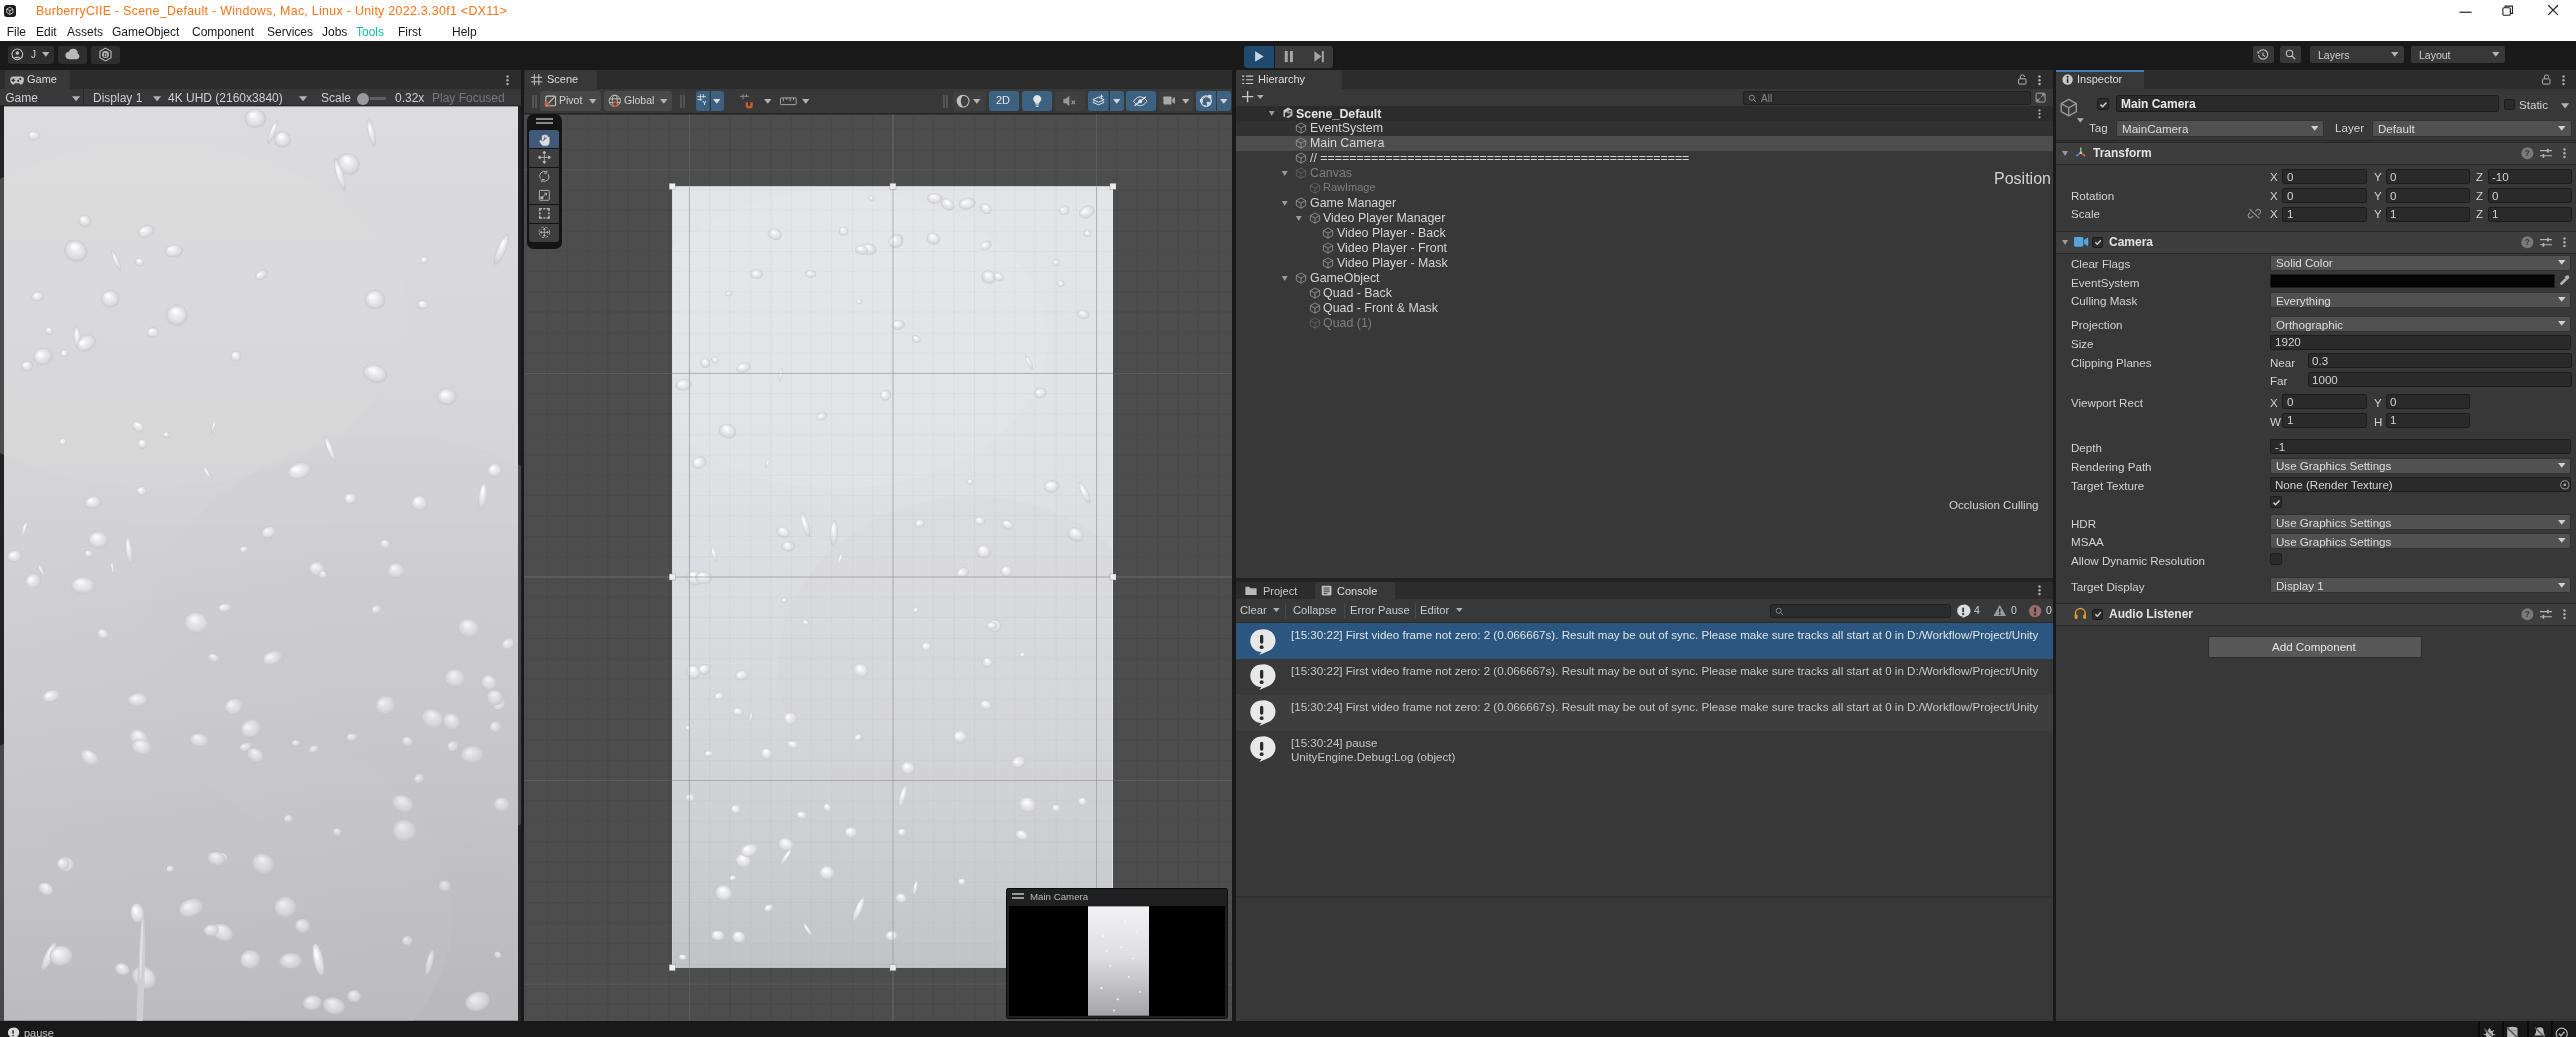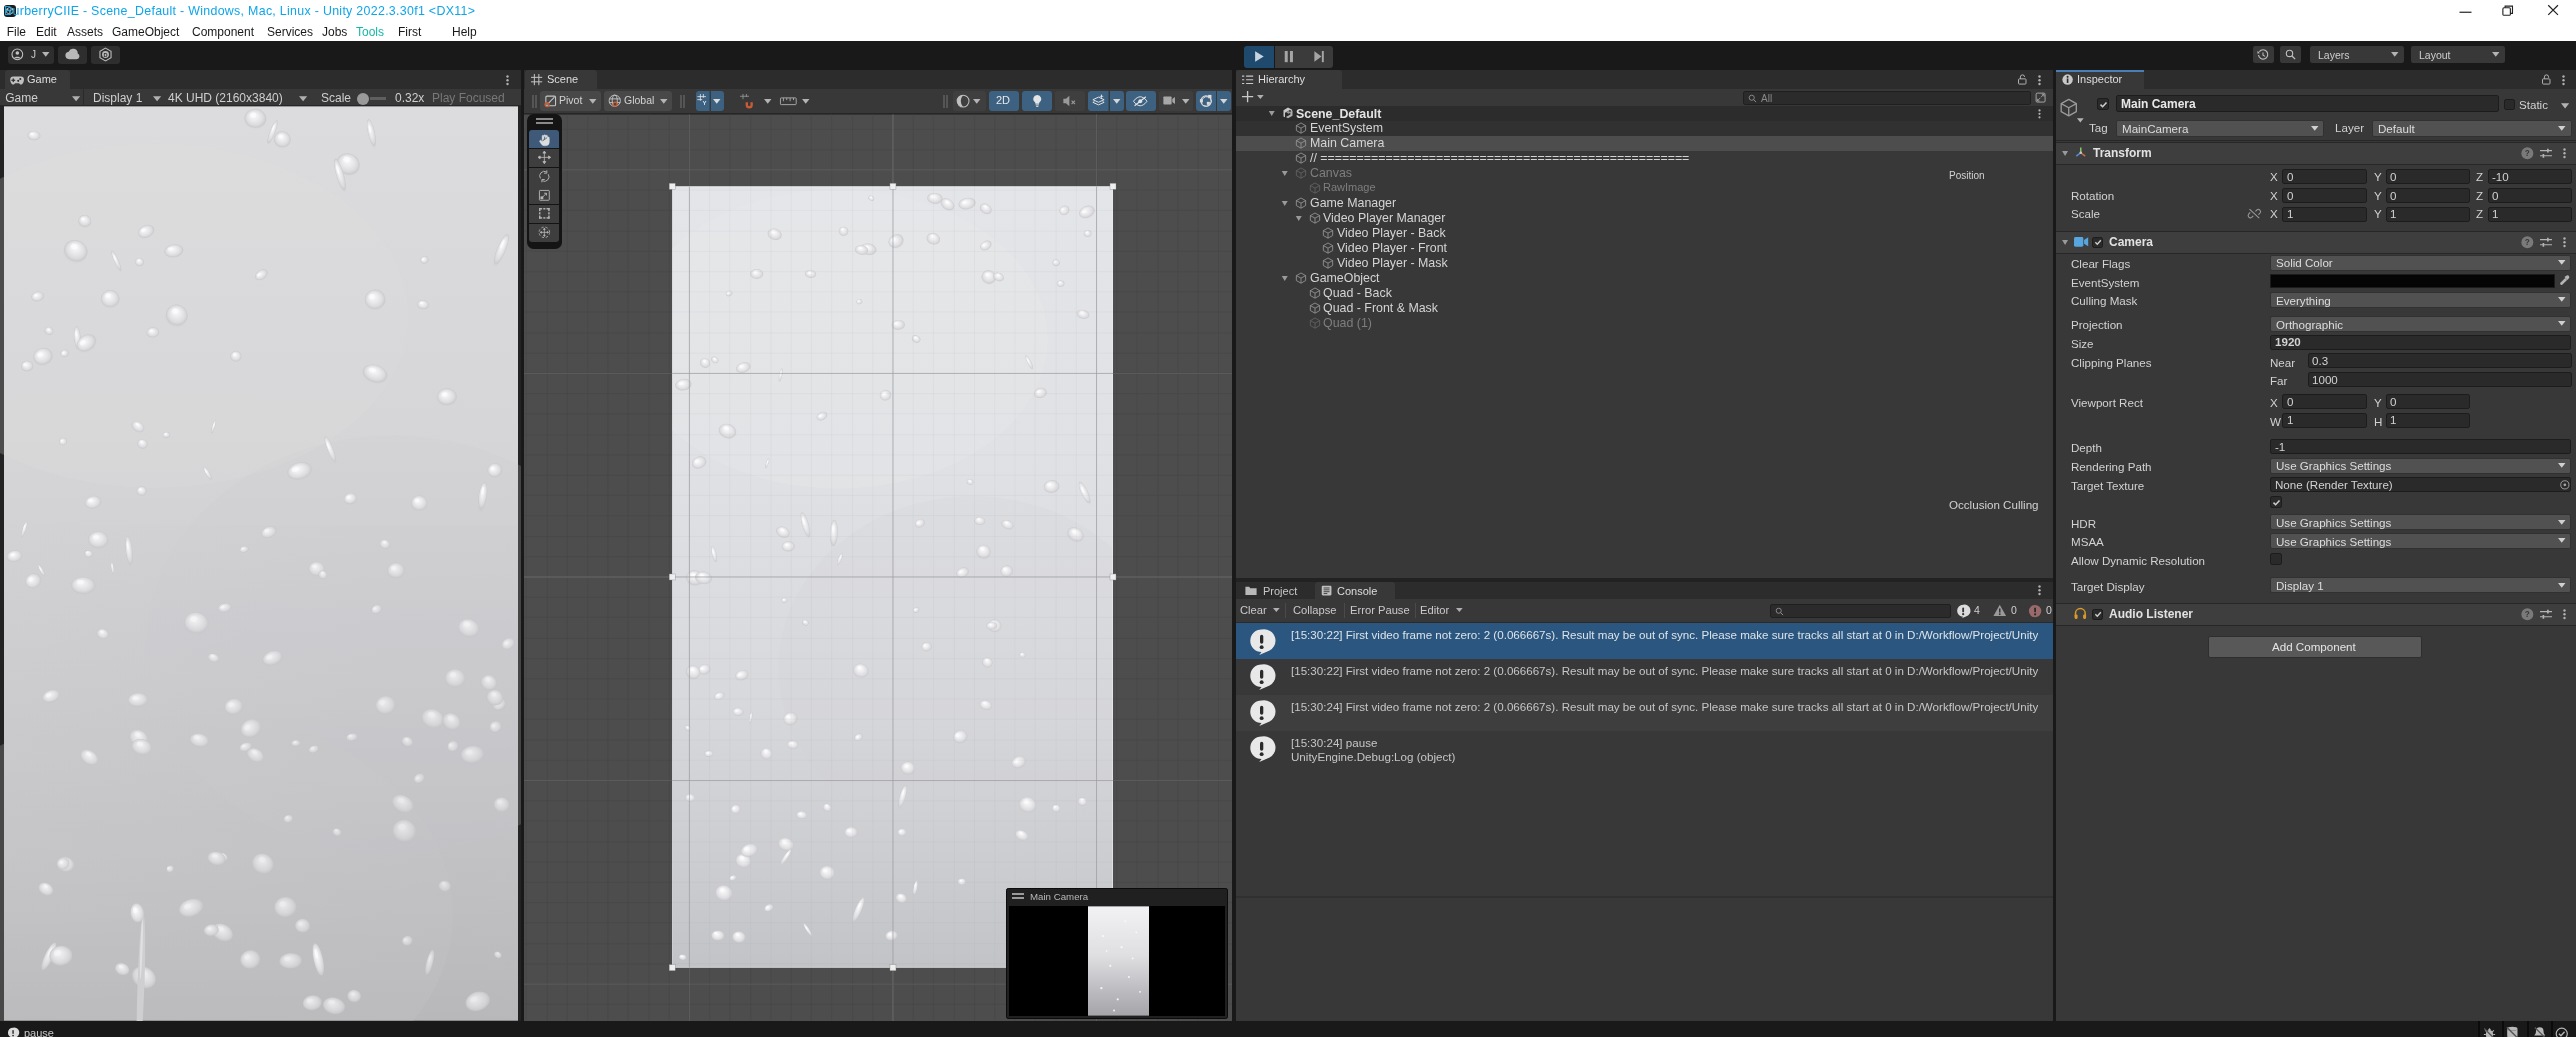--- a/index.html
+++ b/index.html
@@ -27,21 +27,21 @@
 </svg>
 
 <div class="a" style="left:0;top:0;width:2576px;height:21px;background:#ffffff"></div>
 <div class="a" style="left:3.7px;top:4.5px;width:12.7px;height:12.7px;background:#1b1b1b;border-radius:3px"></div>
 <svg class="i" style="left:5.2px;top:6px" width="9.7" height="9.7" viewBox="0 0 16 16">
  <g fill="none" stroke="#f0f0f0" stroke-width="1.2" stroke-linejoin="round">
   <path d="M8 2 13.2 5 13.2 11 8 14 2.8 11 2.8 5 Z"></path>
       <path d="M2.8 5 8 8 13.2 5 M8 8 8 14"></path>
  </g>
   </svg>
-<div class="t" style="left:4px;top:3.7px;font-size:12.4px;letter-spacing:0.3px;color:#0ea5e9">BurberryCIIE - Scene_Default - Windows, Mac, Linux - Unity 2022.3.30f1  &lt;DX11&gt;</div>
+<div class="t" style="left:36px;top:3.7px;font-size:12.4px;letter-spacing:0.3px;color:#f97316">BurberryCIIE - Scene_Default - Windows, Mac, Linux - Unity 2022.3.30f1  &lt;DX11&gt;</div>
 <svg class="i" style="left:2458px;top:6.7px" width="15" height="10.5" viewBox="0 0 20 14">
     <path d="M2 7 H18" stroke="#222" stroke-width="1.6"></path>
   </svg>
 <svg class="i" style="left:2501px;top:3.7px" width="13.5" height="13.5" viewBox="0 0 18 18">
     <g fill="none" stroke="#222" stroke-width="1.5">
       <rect x="2.5" y="5" width="10" height="10" rx="1.5"></rect>
       <path d="M5.5 5 5.5 2.8 15.3 2.8 15.3 12.5 12.6 12.5"></path>
     </g>
   </svg>
 <svg class="i" style="left:2546px;top:3px" width="14.2" height="14.2" viewBox="0 0 19 19">
@@ -2082,21 +2082,21 @@
  <path d="M10.5 1 10.5 6 M4.5 8 4.5 13" stroke-width="2.2"></path>
     </g>
   </svg>
 <svg class="i" style="left:2563px;top:148px" width="3" height="10.5" viewBox="0 0 4 14">
     <g fill="#b0b0b0">
       <circle cx="2" cy="2" r="1.6"></circle>
       <circle cx="2" cy="7" r="1.6"></circle>
       <circle cx="2" cy="12" r="1.6"></circle>
     </g>
   </svg>
-<div class="t" style="left:1949px;top:170px;font-size:10px;color:#d2d2d2">Position</div>
+<div class="t" style="left:1994px;top:170px;font-size:16px;color:#d2d2d2">Position</div>
 <div class="t" style="left:2270px;top:170px;font-size:11.6px;color:#d2d2d2">X</div>
 <div class="a" style="left:2282px;top:169px;width:85px;height:15px;background:#2a2a2a;border:0.7px solid #1c1c1c;border-radius:2.2px"></div>
 <div class="t" style="left:2287px;top:170px;font-size:11.6px;font-weight:normal;color:#d2d2d2">0</div>
 <div class="t" style="left:2374px;top:170px;font-size:11.6px;color:#d2d2d2">Y</div>
 <div class="a" style="left:2386px;top:169px;width:84px;height:15px;background:#2a2a2a;border:0.7px solid #1c1c1c;border-radius:2.2px"></div>
 <div class="t" style="left:2390px;top:170px;font-size:11.6px;font-weight:normal;color:#d2d2d2">0</div>
 <div class="t" style="left:2476px;top:170px;font-size:11.6px;color:#d2d2d2">Z</div>
 <div class="a" style="left:2488px;top:169px;width:84px;height:15px;background:#2a2a2a;border:0.7px solid #1c1c1c;border-radius:2.2px"></div>
 <div class="t" style="left:2492px;top:170px;font-size:11.6px;font-weight:normal;color:#d2d2d2">-10</div>
 <div class="t" style="left:2071px;top:189px;font-size:11.6px;color:#d2d2d2">Rotation</div>
@@ -2173,21 +2173,21 @@
     <path d="M0 0 10 0 5 6.5Z" fill="#d0d0d0"></path>
   </svg>
 <div class="t" style="left:2071px;top:318px;font-size:11.6px;color:#d2d2d2">Projection</div>
 <div class="a" style="left:2270px;top:316px;width:301px;height:15.7px;background:#515151;border:0.7px solid #313131;border-radius:2.2px"></div>
 <div class="t" style="left:2276px;top:318px;font-size:11.6px;color:#dddddd">Orthographic</div>
 <svg class="i" style="left:2558px;top:321px" width="7.5" height="5.2" viewBox="0 0 10 7">
     <path d="M0 0 10 0 5 6.5Z" fill="#d0d0d0"></path>
   </svg>
 <div class="t" style="left:2071px;top:337px;font-size:11.6px;color:#d2d2d2">Size</div>
 <div class="a" style="left:2270px;top:335px;width:301px;height:15px;background:#2a2a2a;border:0.7px solid #1c1c1c;border-radius:2.2px"></div>
-<div class="t" style="left:2275px;top:335px;font-size:11.6px;font-weight:bold;color:#d2d2d2">1920</div>
+<div class="t" style="left:2275px;top:335px;font-size:11.6px;font-weight:normal;color:#d2d2d2">1920</div>
 <div class="t" style="left:2071px;top:356px;font-size:11.6px;color:#d2d2d2">Clipping Planes</div>
 <div class="t" style="left:2270px;top:356px;font-size:11.6px;color:#d2d2d2">Near</div>
 <div class="a" style="left:2308px;top:353px;width:264px;height:15px;background:#2a2a2a;border:0.7px solid #1c1c1c;border-radius:2.2px"></div>
 <div class="t" style="left:2312px;top:354px;font-size:11.6px;font-weight:normal;color:#d2d2d2">0.3</div>
 <div class="t" style="left:2270px;top:374px;font-size:11.6px;color:#d2d2d2">Far</div>
 <div class="a" style="left:2308px;top:372px;width:264px;height:15px;background:#2a2a2a;border:0.7px solid #1c1c1c;border-radius:2.2px"></div>
 <div class="t" style="left:2312px;top:373px;font-size:11.6px;font-weight:normal;color:#d2d2d2">1000</div>
 <div class="t" style="left:2071px;top:396px;font-size:11.6px;color:#d2d2d2">Viewport Rect</div>
 <div class="t" style="left:2270px;top:396px;font-size:11.6px;color:#d2d2d2">X</div>
 <div class="a" style="left:2282px;top:394px;width:85px;height:15px;background:#2a2a2a;border:0.7px solid #1c1c1c;border-radius:2.2px"></div>

